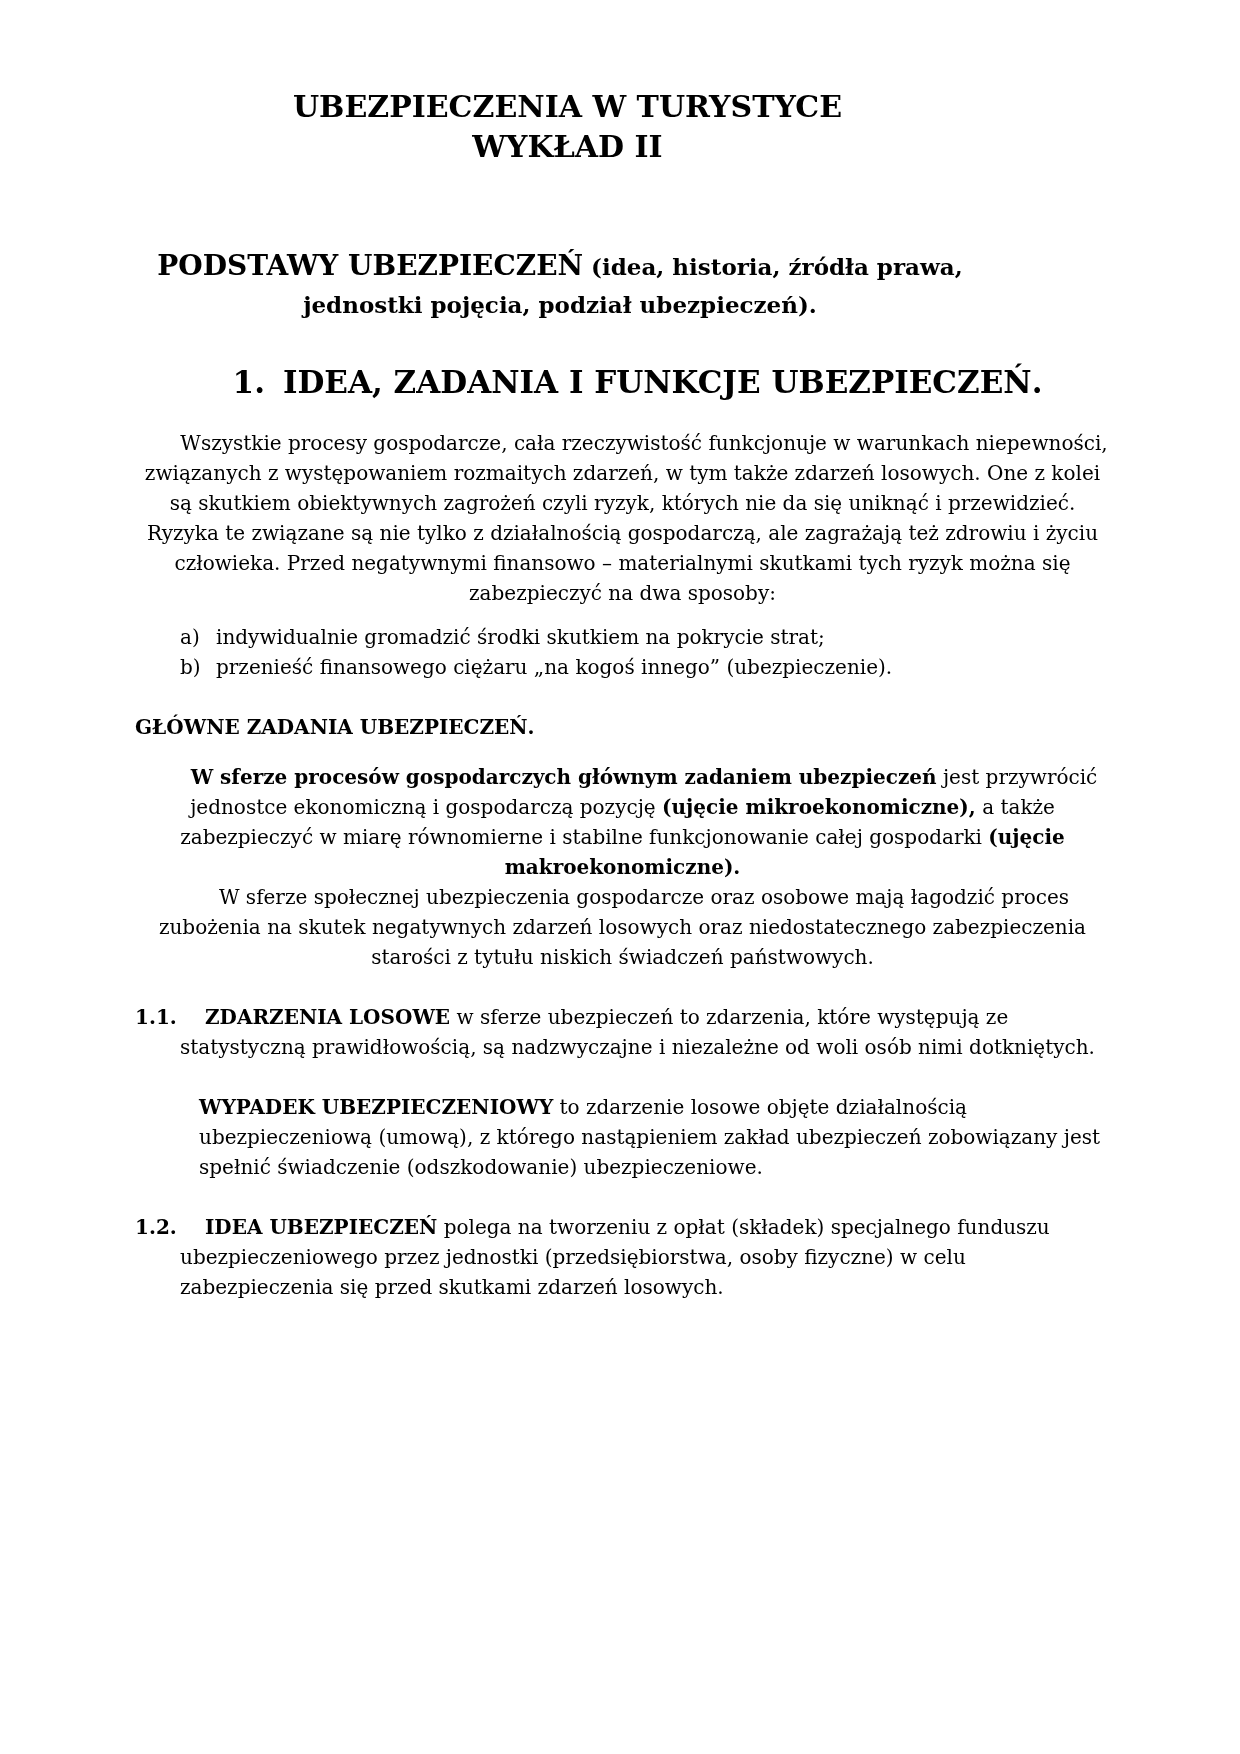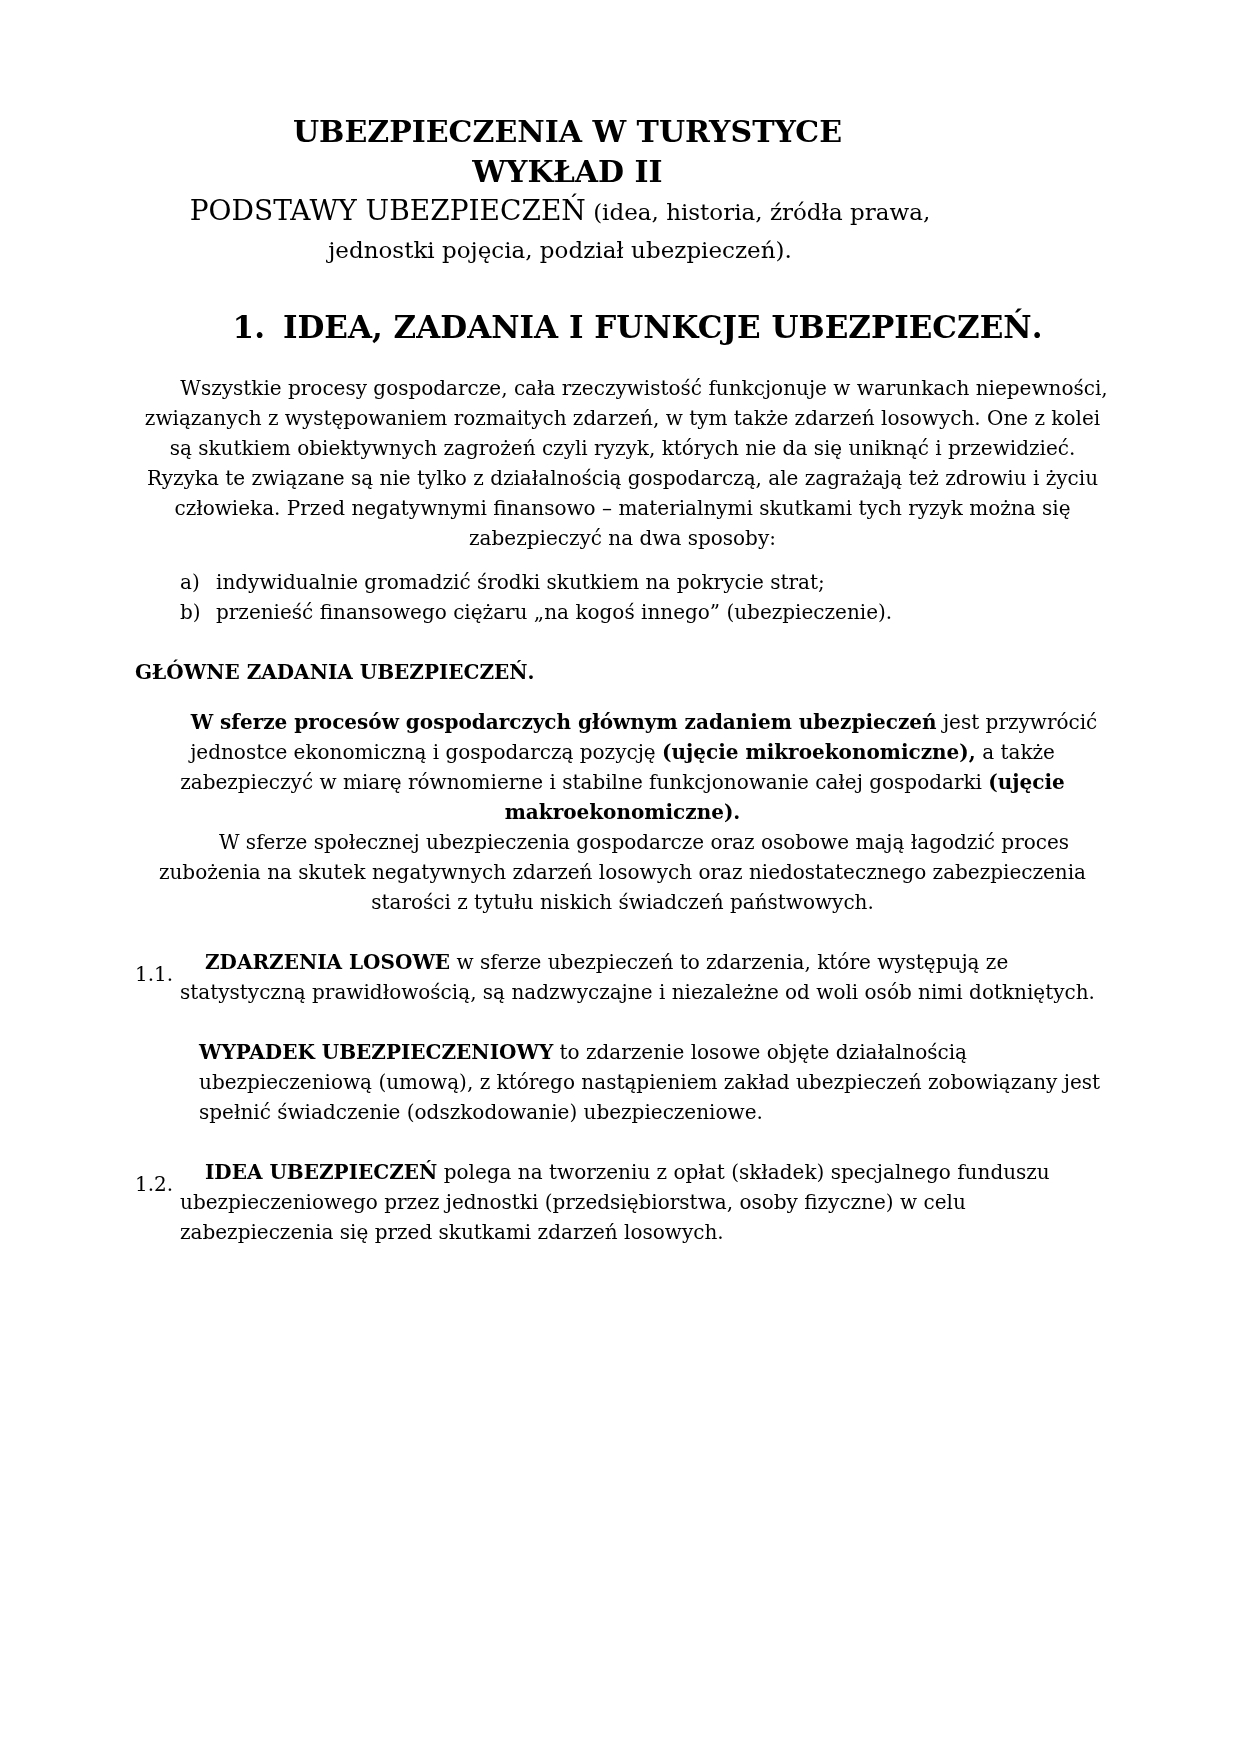--- a/index.html
+++ b/index.html
@@ -5,41 +5,42 @@
   * { margin: 0; padding: 0; box-sizing: border-box; }
   html, body { background: #ffffff; }
   body {
     font-family: "DejaVu Serif", "Liberation Serif", serif;
     color: #000000;
   }
   .page {
     width: 1240px;
     height: 1754px;
     background: #ffffff;
-    padding: 112px 130px 0 135px;
+    padding: 87px 130px 0 135px;
     position: relative;
     overflow: hidden;
   }
   .b { font-weight: bold; }
 
   
   .doc-title {
     text-align: center;
     font-size: 30px;
     font-weight: bold;
     line-height: 40px;
     padding-right: 110px;
   }
   .t-line { display: block; }
 
   
   .doc-heading {
+    margin-top: 80px;
     width: 850px;
     text-align: center;
-    font-weight: normal;
+    font-weight: bold;
     font-size: 23px;
     line-height: 38px;
   }
   .h-main { font-size: 28px; }
   .h-line2 { display: block; }
 
   
   .section-heading {
     margin-top: 40px;
     padding-left: 30px;
@@ -81,24 +82,24 @@
     position: relative;
     margin-top: 30px;
     margin-left: 45px;
     font-size: 20px;
     line-height: 30px;
     text-indent: 25px;
   }
   .num-item .num {
     position: absolute;
     left: -45px;
-    top: 12px;
+    top: 0;
     width: 45px;
     text-indent: 0;
-    font-weight: normal;
+    font-weight: bold;
   }
   .sub-item {
     margin-top: 30px;
     margin-left: 64px;
     font-size: 20px;
     line-height: 30px;
   }
 </style>
 </head>
 <body>

